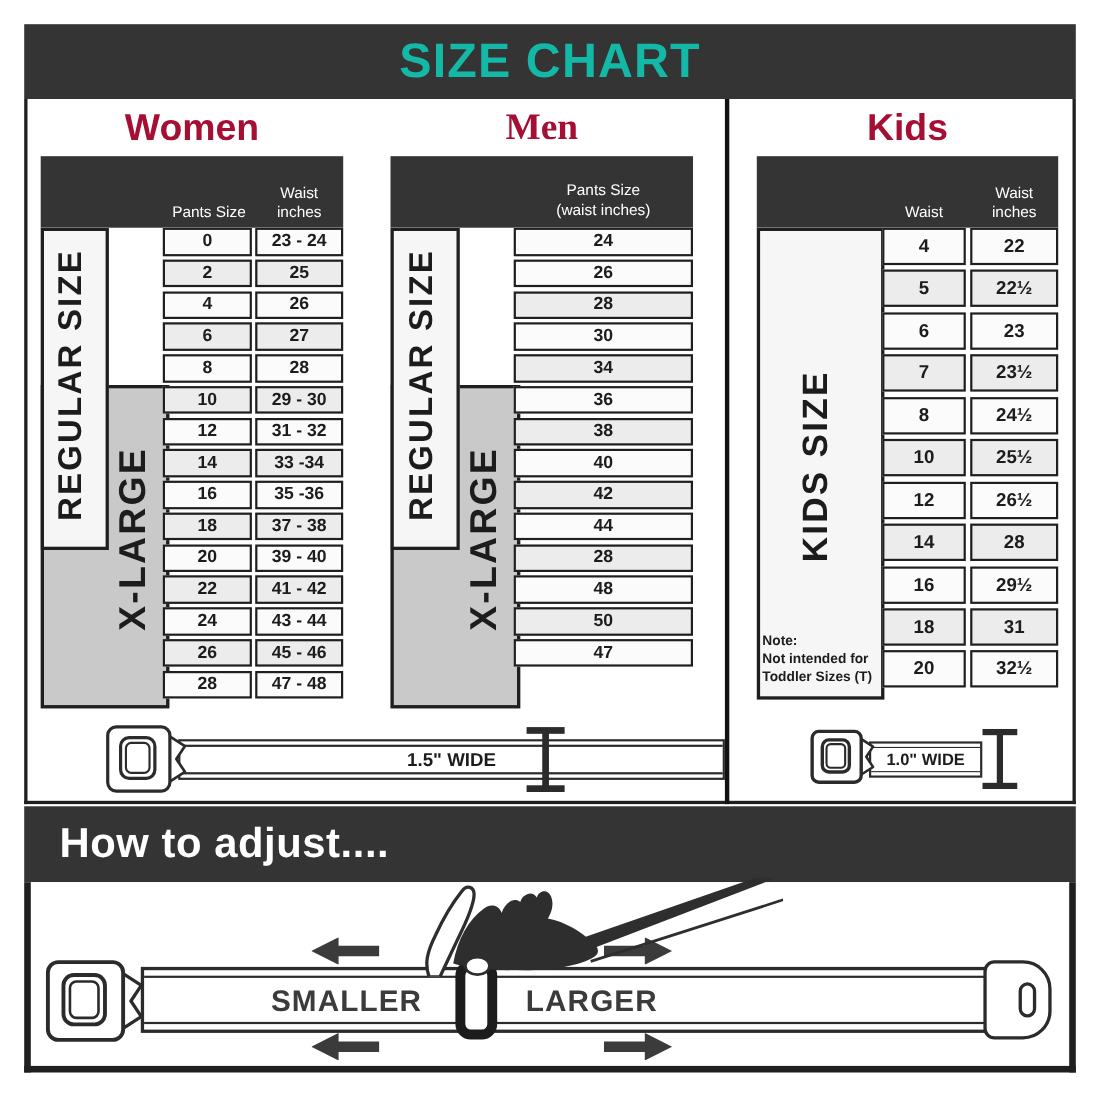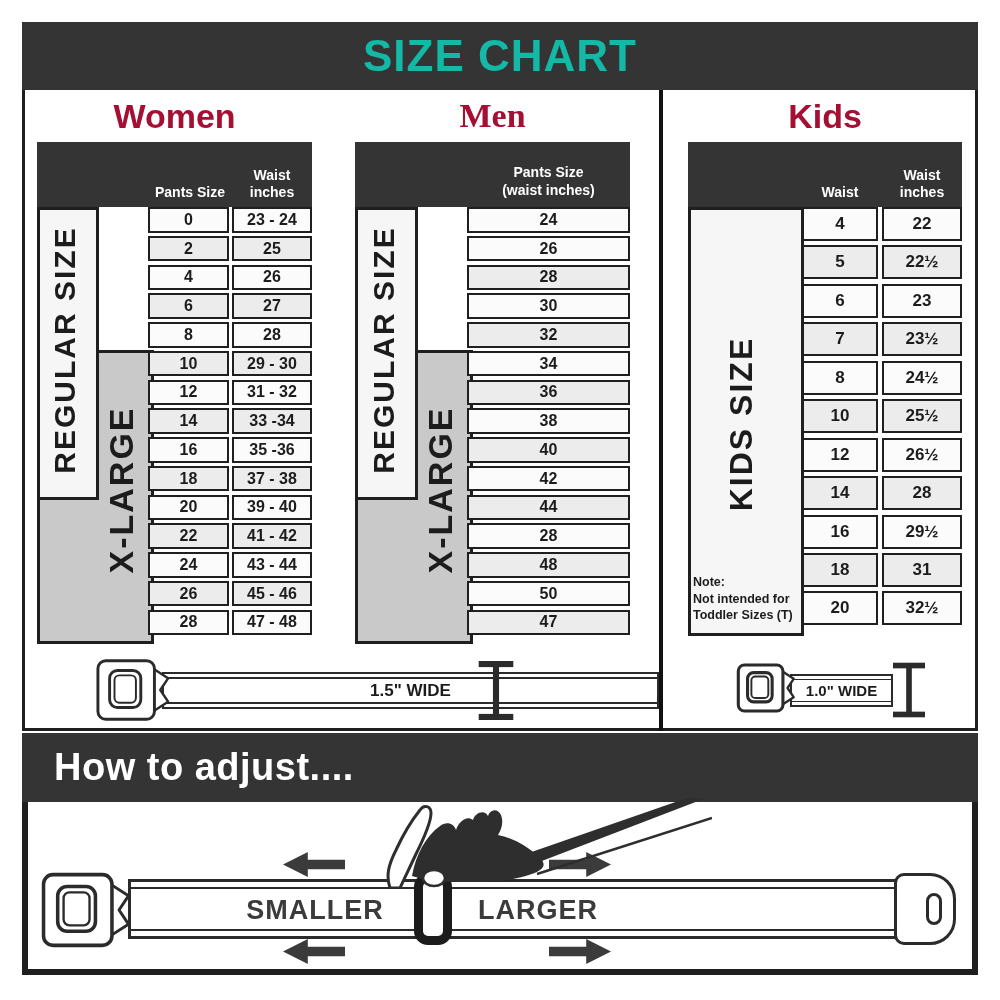--- a/index.html
+++ b/index.html
@@ -19,21 +19,21 @@
 
   .section-title{top:94px;height:44px;line-height:44px;text-align:center;
     color:var(--crimson,#a50f33);font-weight:bold;font-size:34px;}
   .t-women{left:37px;width:275px;}
   .t-men{left:355px;width:275px;font-family:Liberation Serif, serif;}
   .t-kids{left:688px;width:274px;}
 
   
   .table{box-sizing:border-box;}
   .thead{position:absolute;left:0;top:0;right:0;height:65px;background:var(--charcoal,#343434);}
-  .thead .hl{position:absolute;color:#fff;font-weight:bold;font-size:14px;line-height:17px;
+  .thead .hl{position:absolute;color:#fff;font-weight:normal;font-size:14px;line-height:17px;
     text-align:center;white-space:pre-line;}
   .band{position:absolute;border:3px solid #1f1f1f;}
   .band-gray{background:var(--band-gray,#c9c9c9);}
   .band-white{background:#f6f6f6;}
   .vlabel{position:absolute;transform:translate(-50%,-50%) rotate(-90deg);font-weight:bold;
     white-space:nowrap;color:#1c1c1c;letter-spacing:2px;}
   .rows{position:absolute;}
   .row{display:flex;gap:3px;}
   .aw .row{height:25.5px;margin-bottom:3.25px;}
   .kd .row{height:34px;margin-bottom:4.45px;gap:4px;}
@@ -207,23 +207,20 @@
       </div>
 
       <div class="row">
         <div class="cell m-c1">28</div>
       </div>
 
       <div class="row">
         <div class="cell m-c1">30</div>
       </div>
 
-      <div class="row">
-        <div class="cell m-c1">32</div>
-      </div>
 
       <div class="row">
         <div class="cell m-c1">34</div>
       </div>
 
       <div class="row">
         <div class="cell m-c1">36</div>
       </div>
 
       <div class="row">

